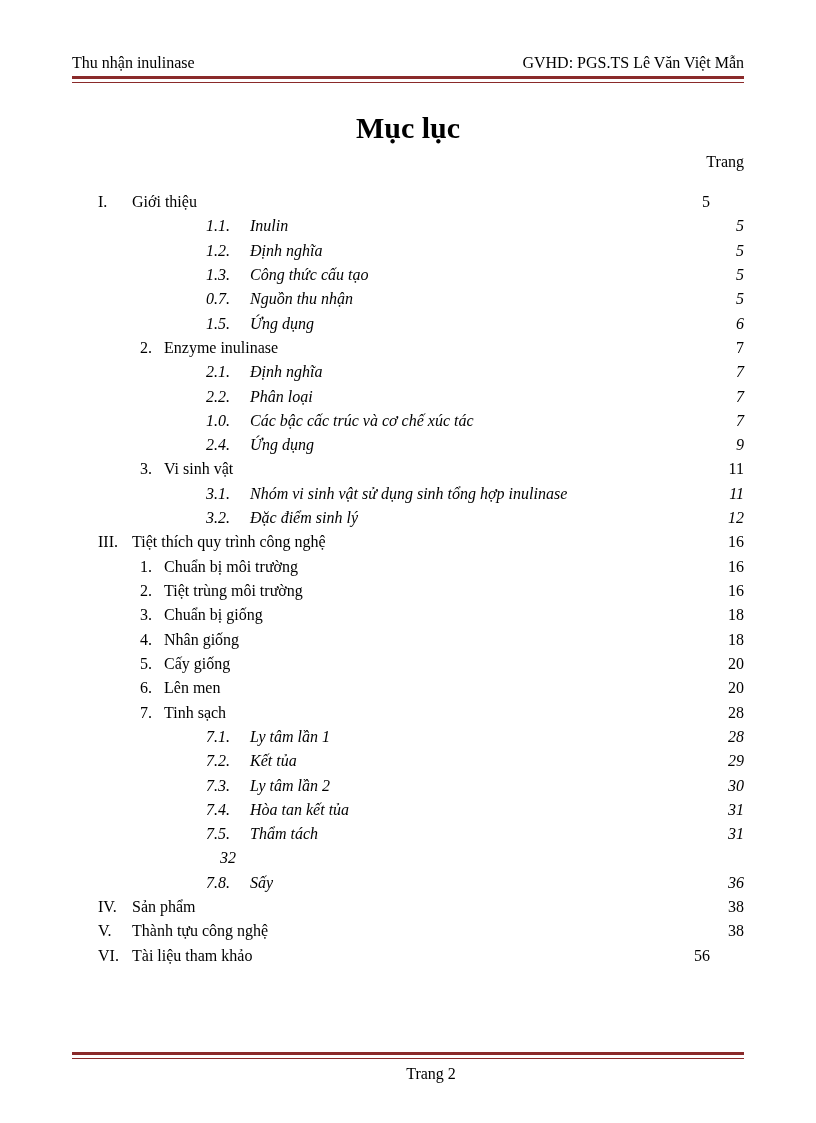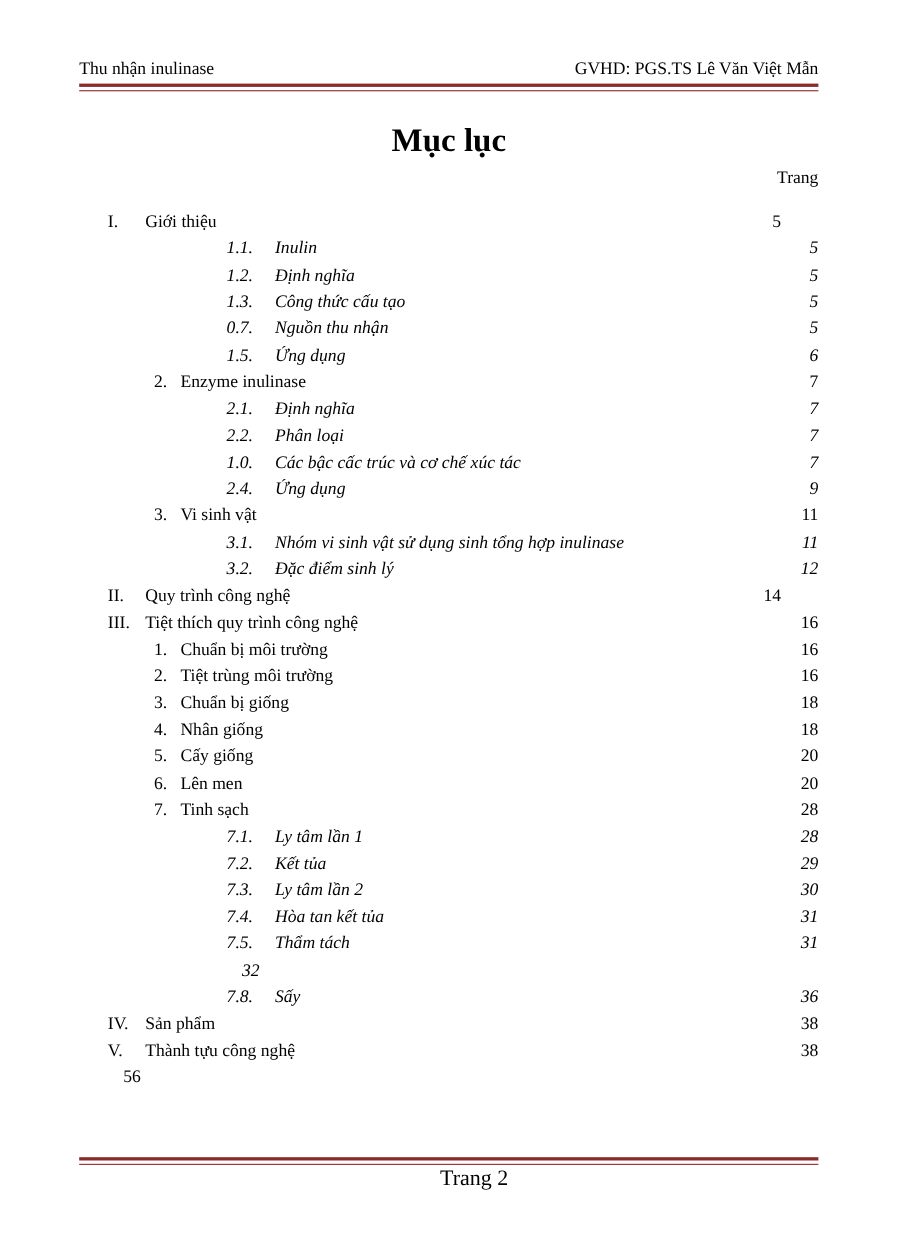--- a/index.html
+++ b/index.html
@@ -76,21 +76,21 @@
   .lvl-arab .num { min-width: 24px; }
   .lvl-sub { margin-left: 108px; font-style: italic; }
   .lvl-sub .num { min-width: 44px; }
   .page-num.col-roman { padding-right: 34px; }
   .footer-page {
     position: absolute;
     left: 11px;
     right: 0;
     bottom: 40px;
     text-align: center;
-    font-size: 20px;
+    font-size: 16px;
     padding-left: 35px;
   }
 </style>
 </head>
 <body>
 
 <div class="page">
 
   <div class="header">
     <span>Thu nhận inulinase</span>
@@ -195,27 +195,20 @@
       </div>
       <div class="row lvl-sub">
         <span class="left">
           <span class="num">3.2.</span>
           <span>Đặc điểm sinh lý</span>
         </span>
         <span class="page-num">12</span>
       </div>
       <div class="row lvl-roman">
         <span class="left">
-          <span class="num">II.</span>
-          <span>Quy trình công nghệ</span>
-        </span>
-        <span class="page-num col-roman">14</span>
-      </div>
-      <div class="row lvl-roman">
-        <span class="left">
           <span class="num">III.</span>
           <span>Tiệt thích quy trình công nghệ</span>
         </span>
         <span class="page-num">16</span>
       </div>
       <div class="row lvl-arab">
         <span class="left">
           <span class="num">1.</span>
           <span>Chuẩn bị môi trường</span>
         </span>
@@ -316,19 +309,23 @@
         <span class="page-num">38</span>
       </div>
       <div class="row lvl-roman">
         <span class="left">
           <span class="num">V.</span>
           <span>Thành tựu công nghệ</span>
         </span>
         <span class="page-num">38</span>
       </div>
       <div class="row lvl-roman">
+        <span class="left">
+          <span class="num">VI.</span>
+          <span>Tài liệu tham khảo</span>
+        </span>
         <span class="page-num col-roman">56</span>
       </div>
     </div>
 
   <hr class="divider bottom">
   <div class="footer-page">Trang 2</div>
 </div>
 
 </body></html>

